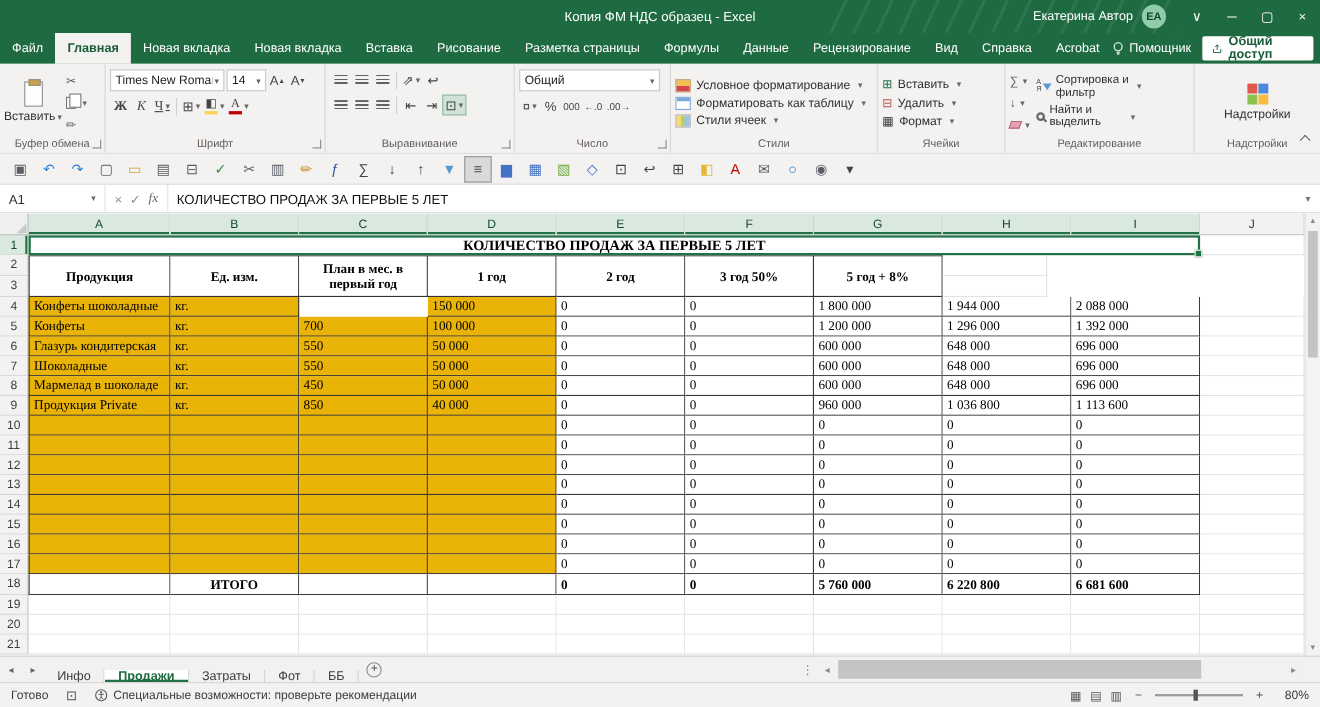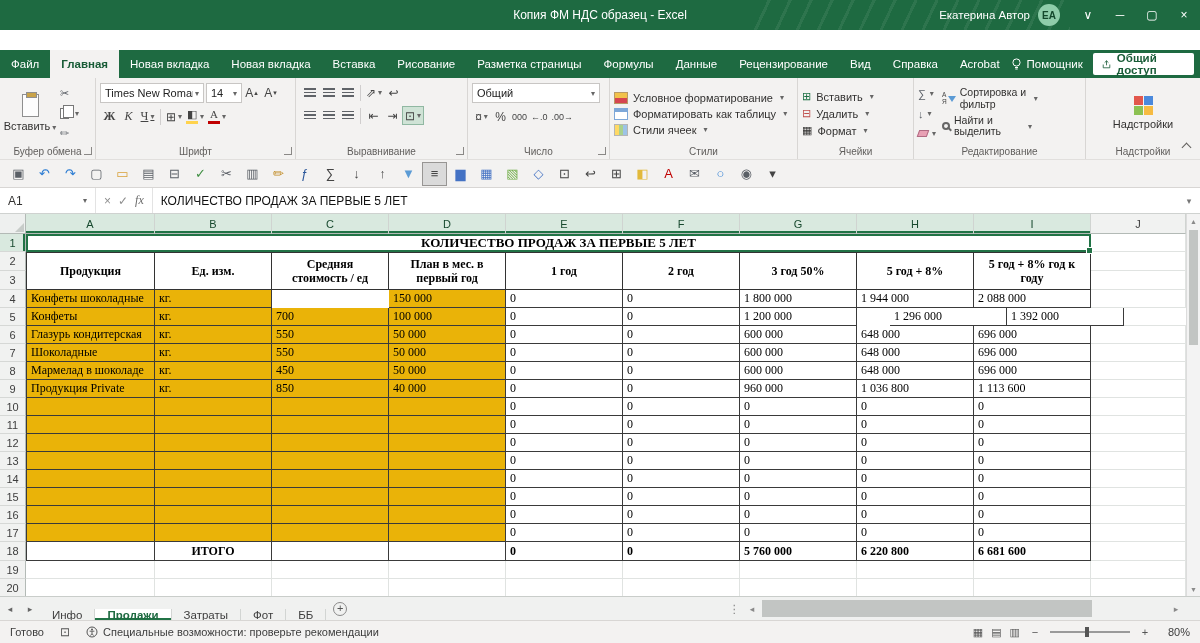--- a/index.html
+++ b/index.html
@@ -13,21 +13,21 @@
   .deco { position:absolute; right:130px; top:0; bottom:0; width:320px;
     background:repeating-linear-gradient(115deg, transparent 0 16px, rgba(255,255,255,.07) 16px 19px); pointer-events:none; }
   .tb-title { position:absolute; left:0; right:0; text-align:center; font-size:12px; }
   .tb-right { margin-left:auto; display:flex; align-items:center; height:100%; z-index:1; }
   .tb-user { font-size:11.5px; margin-right:8px; }
   .tb-avatar { width:22px; height:22px; border-radius:50%; background:#8fcdaa; color:#14482c; font-size:10px; font-weight:700;
     display:flex; align-items:center; justify-content:center; margin-right:12px; }
   .tb-btn { width:32px; height:100%; display:flex; align-items:center; justify-content:center; font-size:12px; color:#fff; }
 
   
-  .tabsrow { height:28px; background:#1e6a41; display:flex; align-items:flex-end; color:#fff; flex:none;margin-top:20px; }
+  .tabsrow { height:28px; background:#1e6a41; display:flex; align-items:flex-end; color:#fff; flex:none; }
   .rtabs { display:flex; align-items:flex-end; height:100%; }
   .rtab { padding:0 11px; height:28px; display:flex; align-items:center; font-size:11.5px; white-space:nowrap; }
   .rtab.active { background:#f3f2f1; color:#185c37; font-weight:700; }
   .tr-right { margin-left:auto; display:flex; align-items:center; height:100%; gap:10px; padding-right:6px; }
   .assistant { display:flex; align-items:center; gap:5px; font-size:11.5px; }
   .share-btn { background:#fff; color:#185c37; height:22px; padding:0 9px; display:flex; align-items:center; gap:6px;
     font-size:11.5px; font-weight:600; border-radius:2px; }
 
   
   .ribbon { height:82px; background:#f3f2f1; display:flex; font-size:11px; border-bottom:1px solid #e1dfdd; position:relative; flex:none; }
@@ -509,27 +509,25 @@
           <div class="g-title" style="width: 1065px;">КОЛИЧЕСТВО ПРОДАЖ ЗА ПЕРВЫЕ 5 ЛЕТ<span class="fill-handle"></span></div>
           <div class="g-plain" style="width: 95px;"></div>
         </div>
         <div class="g-row" style="height: 38px;">
           <div class="g-rnstack">
             <div class="g-rn">2</div>
             <div class="g-rn">3</div>
           </div>
           <div class="g-th first" style="width: 129px;">Продукция</div>
           <div class="g-th" style="width: 117px;">Ед. изм.</div>
-          <div class="g-th" style="width: 117px;">Средняя стоимость / ед</div>
           <div class="g-th" style="width: 117px;">План в мес. в первый год</div>
           <div class="g-th" style="width: 117px;">1 год</div>
           <div class="g-th" style="width: 117px;">2 год</div>
           <div class="g-th" style="width: 117px;">3 год 50%</div>
           <div class="g-th" style="width: 117px;">5 год + 8%</div>
-          <div class="g-th" style="width: 117px;">5 год + 8% год к году</div>
           <div class="g-jstack" style="width: 95px;">
             <div class="g-plain"></div>
             <div class="g-plain"></div>
           </div>
         </div>
         <div class="g-row" style="height: 18px;">
           <div class="g-rn">4</div>
           <div class="g-cell first green" style="width: 129px;">Конфеты шоколадные</div>
           <div class="g-cell green" style="width: 117px;">кг.</div>
           <div class="g-cell green" style="width: 117px; margin-top: 20px;">600</div>
@@ -543,21 +541,21 @@
         </div>
         <div class="g-row" style="height: 18px;">
           <div class="g-rn">5</div>
           <div class="g-cell first green" style="width: 129px;">Конфеты</div>
           <div class="g-cell green" style="width: 117px;">кг.</div>
           <div class="g-cell green" style="width: 117px;">700</div>
           <div class="g-cell green" style="width: 117px;">100 000</div>
           <div class="g-cell" style="width: 117px;">0</div>
           <div class="g-cell" style="width: 117px;">0</div>
           <div class="g-cell" style="width: 117px;">1 200 000</div>
-          <div class="g-cell" style="width: 117px; margin-left: 33px;">1 296 000</div>
+          <div class="g-cell" style="width: 117px;">1 296 000</div>
           <div class="g-cell" style="width: 117px;">1 392 000</div>
           <div class="g-plain" style="width: 95px;"></div>
         </div>
         <div class="g-row" style="height: 18px;">
           <div class="g-rn">6</div>
           <div class="g-cell first green" style="width: 129px;">Глазурь кондитерская</div>
           <div class="g-cell green" style="width: 117px;">кг.</div>
           <div class="g-cell green" style="width: 117px;">550</div>
           <div class="g-cell green" style="width: 117px;">50 000</div>
           <div class="g-cell" style="width: 117px;">0</div>

